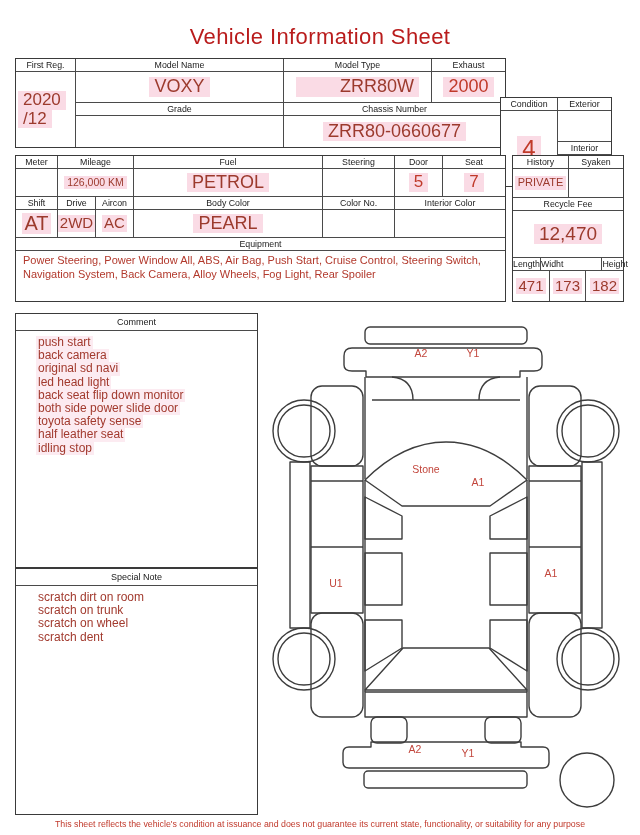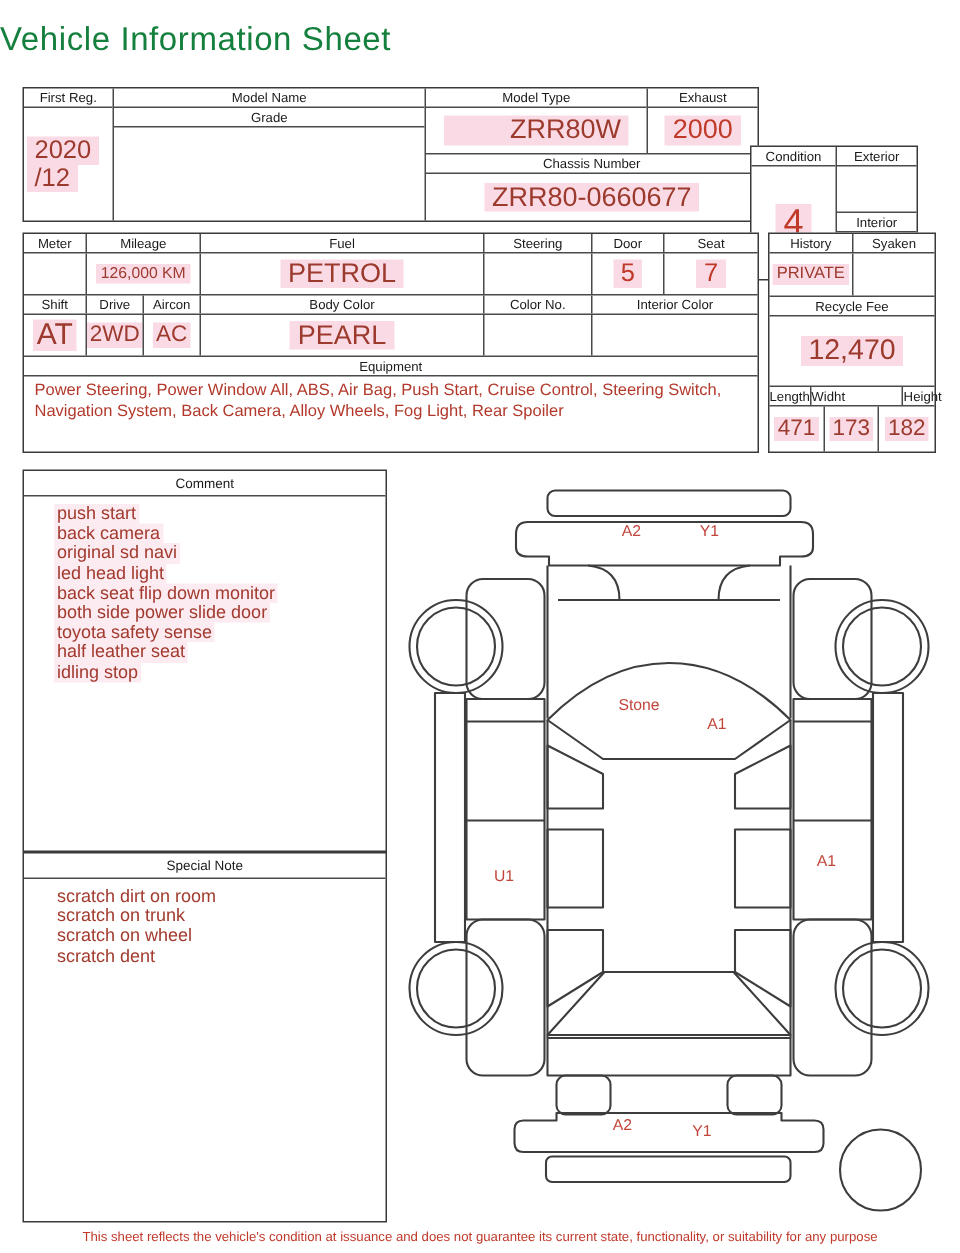--- a/index.html
+++ b/index.html
@@ -1,21 +1,21 @@
 <!DOCTYPE html>
 <html><head>
 <meta charset="utf-8">
 <style>
   * { margin:0; padding:0; box-sizing:border-box; }
   html,body { background:#fff; }
   body { width:640px; height:835px; font-family:"Liberation Sans", sans-serif; }
   .page { position:relative; width:640px; height:835px; background:#fff; overflow:hidden; }
 
-  .title { position:absolute; top:13px; left:0; width:100%; text-align:left;
-           font-size:22px; color:#15803d; letter-spacing:.4px; }
+  .title { position:absolute; top:24px; left:0; width:100%; text-align:center;
+           font-size:22px; color:#b91c1c; letter-spacing:.4px; }
 
   .box { position:absolute; border:1.6px solid #3a3a3a; background:#fff; display:flex; }
   .col { display:flex; flex-direction:column; }
   .row { display:flex; }
   .bl { border-left:1px solid #4a4a4a; }
   .bb { border-bottom:1px solid #4a4a4a; }
   .hd { font-size:8.8px; color:#1a1a1a; display:flex; align-items:center; justify-content:center;text-align:center; }
   .cell { display:flex; align-items:center; justify-content:center; }
   .hl { background:#fadbe5; padding:0 5px; line-height:1.08; white-space:nowrap; }
   .vdark { color:#9c3a2d; }
@@ -44,20 +44,23 @@
   <div class="box" style="left:15px; top:58px; width:491px; height:90px;">
     <div class="col" style="width:59px;">
       <div class="hd bb" style="flex:0 0 13px;">First Reg.</div>
       <div class="cell" style="flex:1; flex-direction:column; align-items:flex-start; padding-left:2px;">
         <span class="hl vdark" style="font-size:17px;">2020</span>
         <span class="hl vdark" style="font-size:17px;">/12</span>
       </div>
     </div>
     <div class="col bl" style="width:208px;">
       <div class="hd bb" style="flex:0 0 13px;">Model Name</div>
+      <div class="cell bb" style="flex:0 0 31px;">
+        <span class="hl vdark" style="font-size:18px;">VOXY</span>
+      </div>
       <div class="hd bb" style="flex:0 0 13px;">Grade</div>
     </div>
     <div class="col bl" style="flex:1;">
       <div class="row bb" style="flex:0 0 44px;">
         <div class="col" style="width:147px;">
           <div class="hd bb" style="flex:0 0 13px;">Model Type</div>
           <div class="cell" style="flex:1;">
             <span class="hl vdark" style="font-size:18px;padding-left:44px;">ZRR80W</span>
           </div>
         </div>

